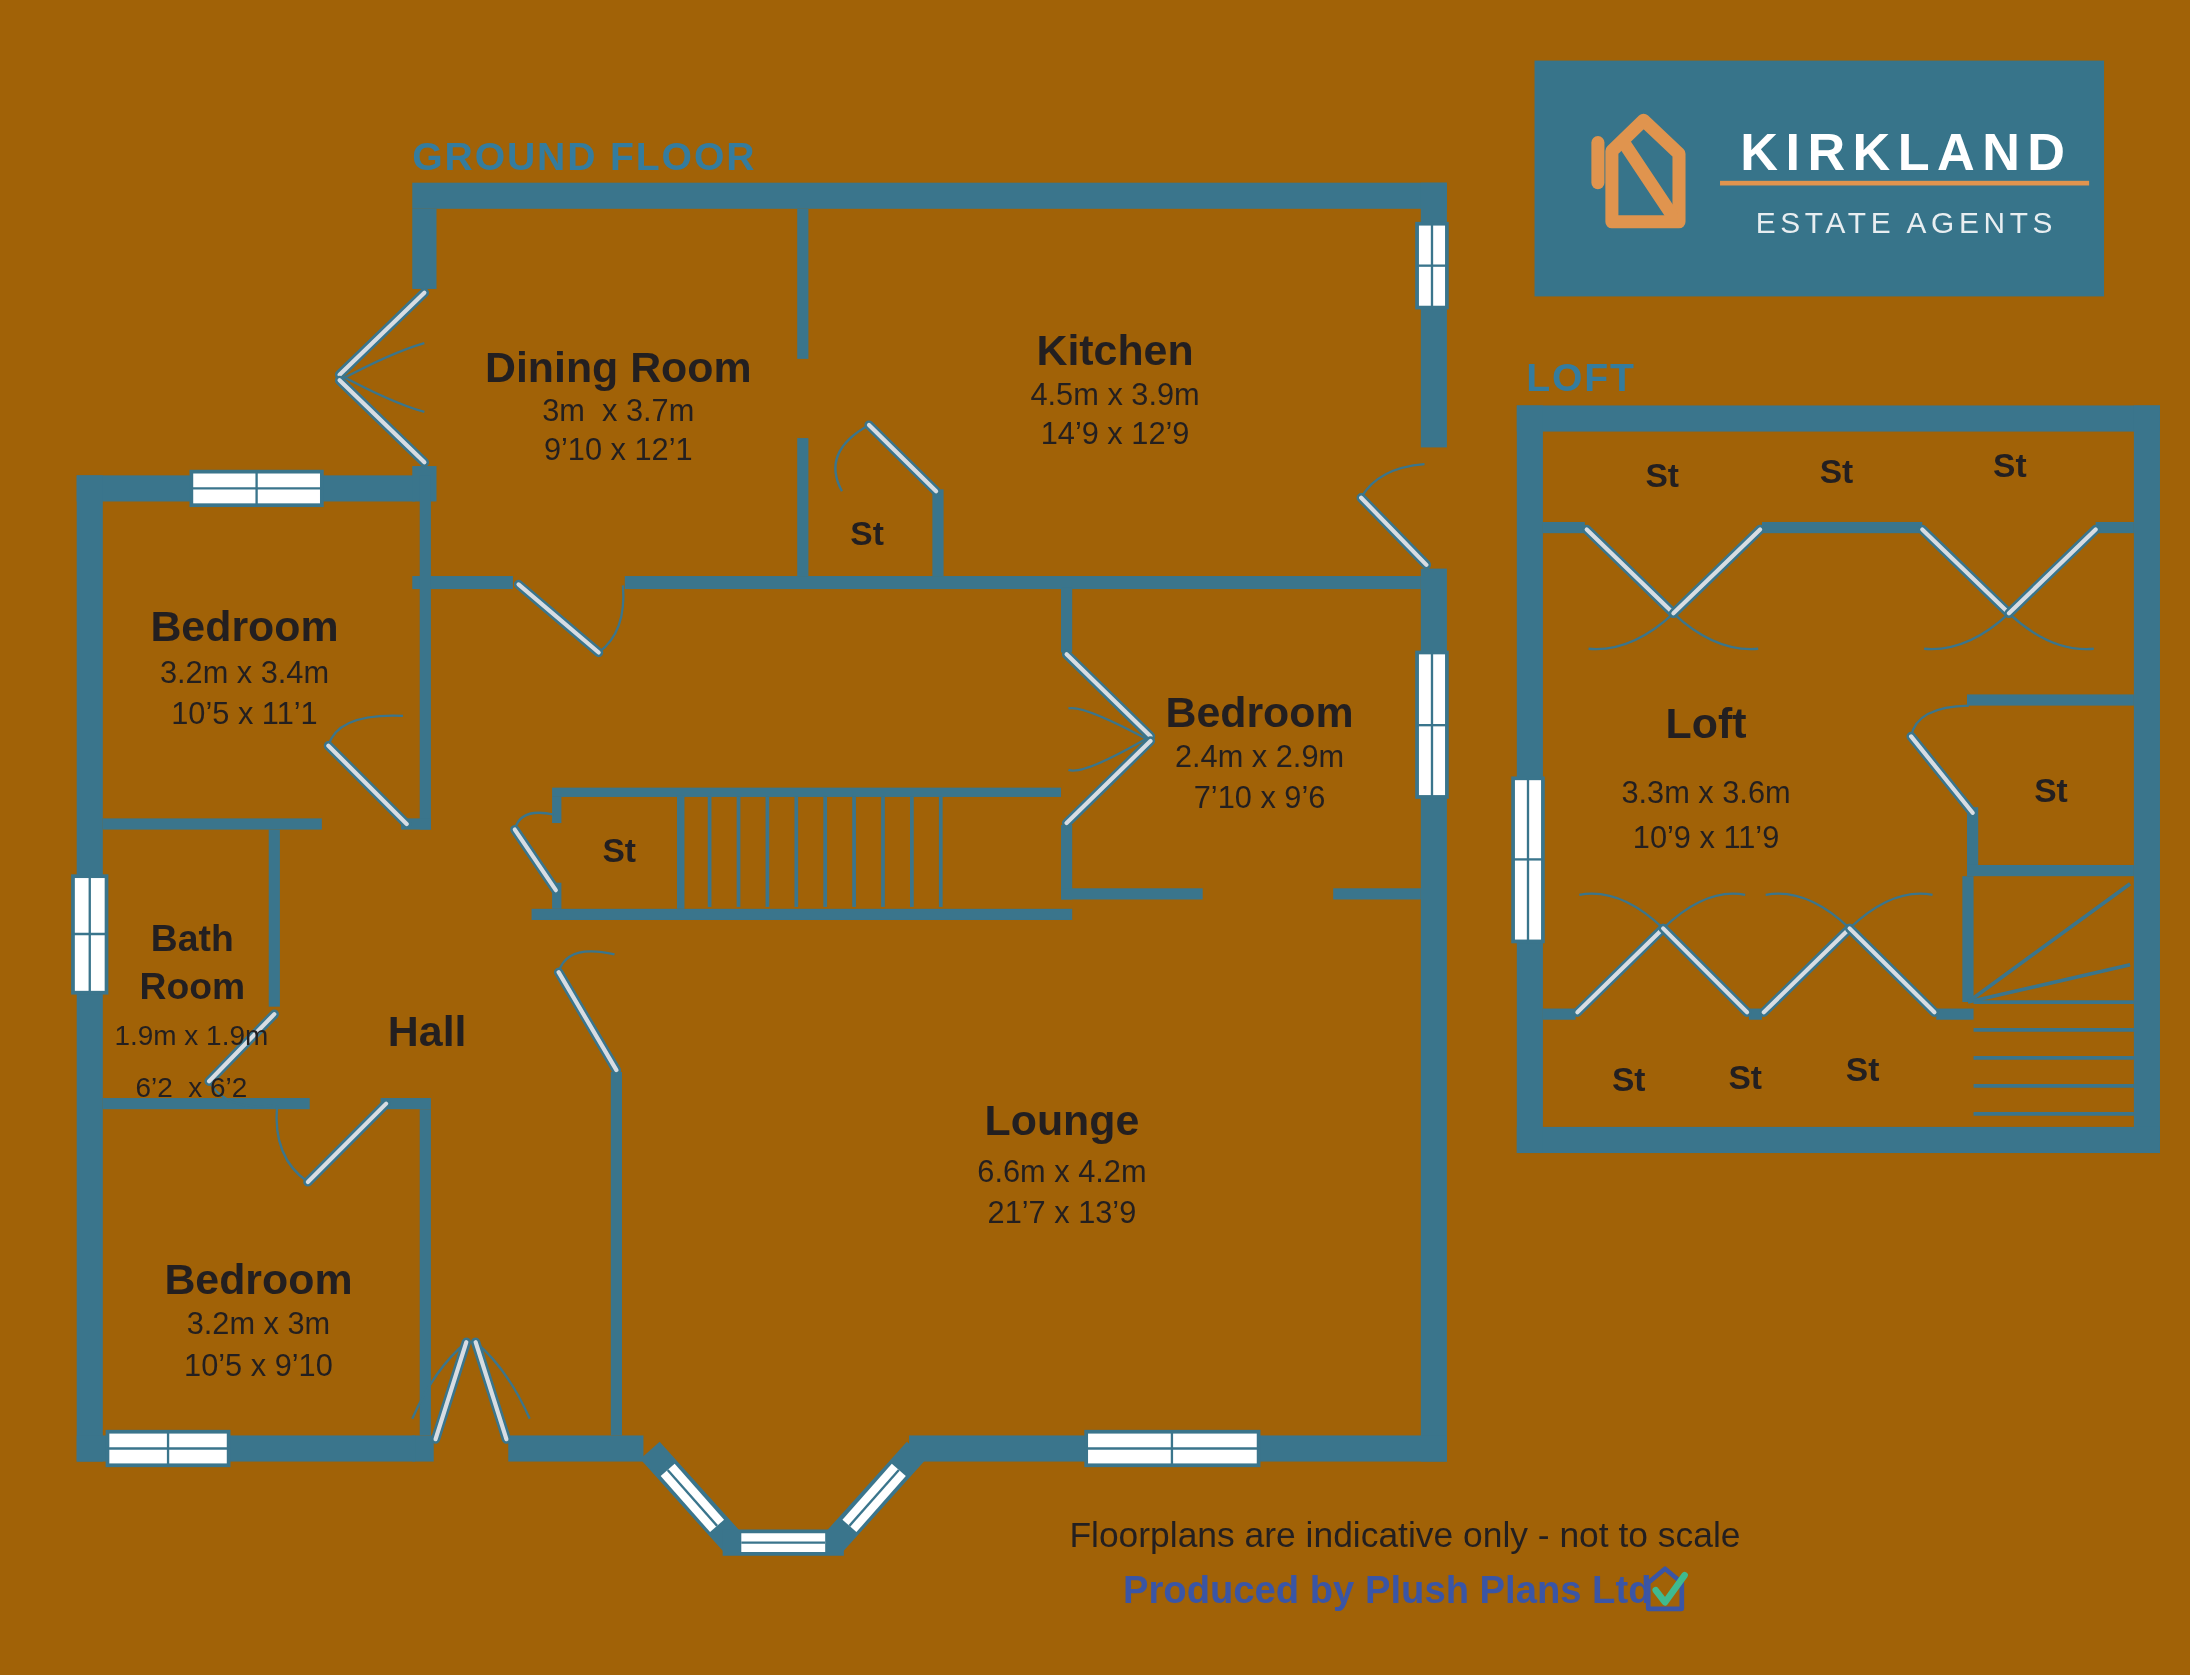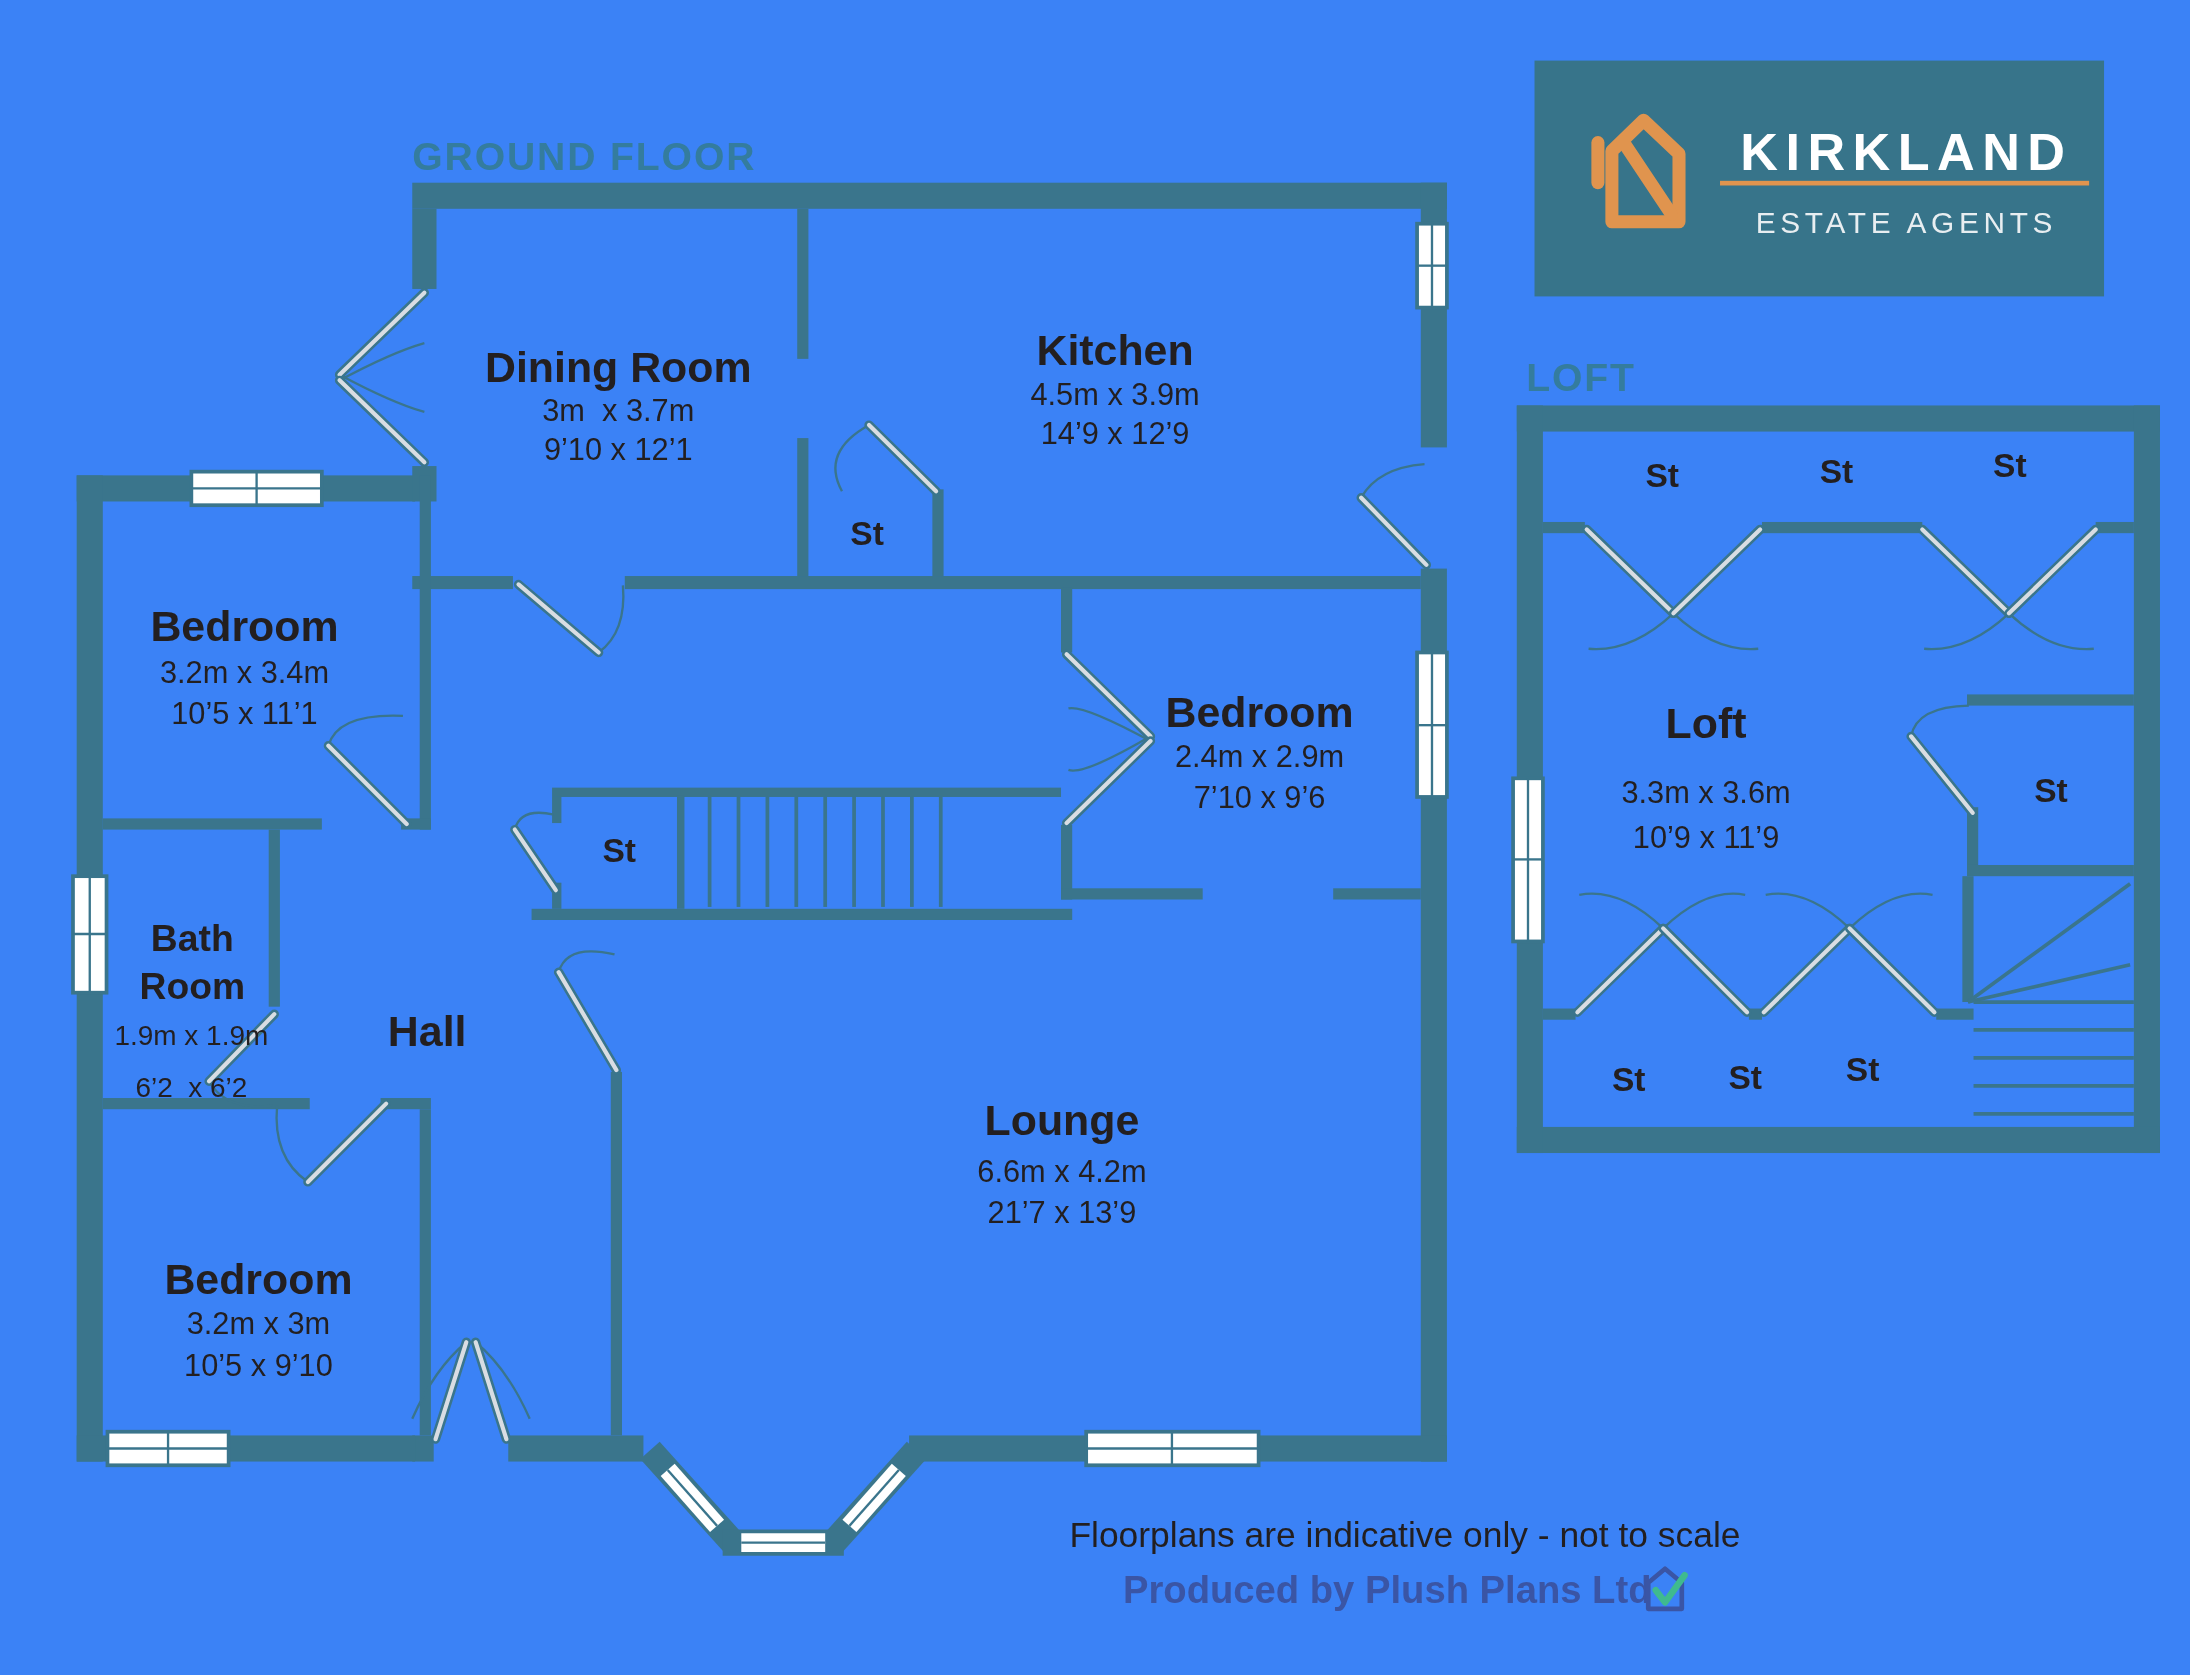--- a/index.html
+++ b/index.html
@@ -1,20 +1,20 @@
 <!DOCTYPE html>
 <html style="--wall: #3A758C; --plan-title: #347C9E; --label: #231F20; --door-leaf: #D8DDE3; --logo-bg: #37748A; --logo-orange: #E0944E; --footer-blue: #3A55A5; --check-green: #3FBA8F;font-size:15px"><head>
 <meta charset="utf-8">
 <style>
   :root{
     --wall:#3A758C; --plan-title:#347C9E; --label:#231F20; --door-leaf:#D8DDE3;
     --logo-bg:#37748A; --logo-orange:#E0944E; --footer-blue:#3A55A5; --check-green:#3FBA8F;
   }
   html,body{margin:0;padding:0;background:#fff;}
-  .page{position:relative;width:2191px;height:1675px;background:#3b82f6;overflow:hidden;}
+  .page{position:relative;width:2191px;height:1675px;background:#a16207;overflow:hidden;}
   svg{display:block;}
   .wall{fill:var(--wall);}
   .tread{stroke:var(--wall);stroke-width:4;}
   .fan{stroke:var(--wall);stroke-width:4;}
   .arc{fill:none;stroke:var(--wall);stroke-width:2.5;}
   .leaf{stroke:var(--wall);stroke-width:10;stroke-linecap:round;}
   .leaf-core{stroke:var(--door-leaf);stroke-width:4.5;stroke-linecap:round;}
   .win{fill:#fff;stroke:var(--wall);stroke-width:4;}
   .winline{stroke:var(--wall);stroke-width:2.5;}
   .baywall{stroke:var(--wall);stroke-width:28;}

